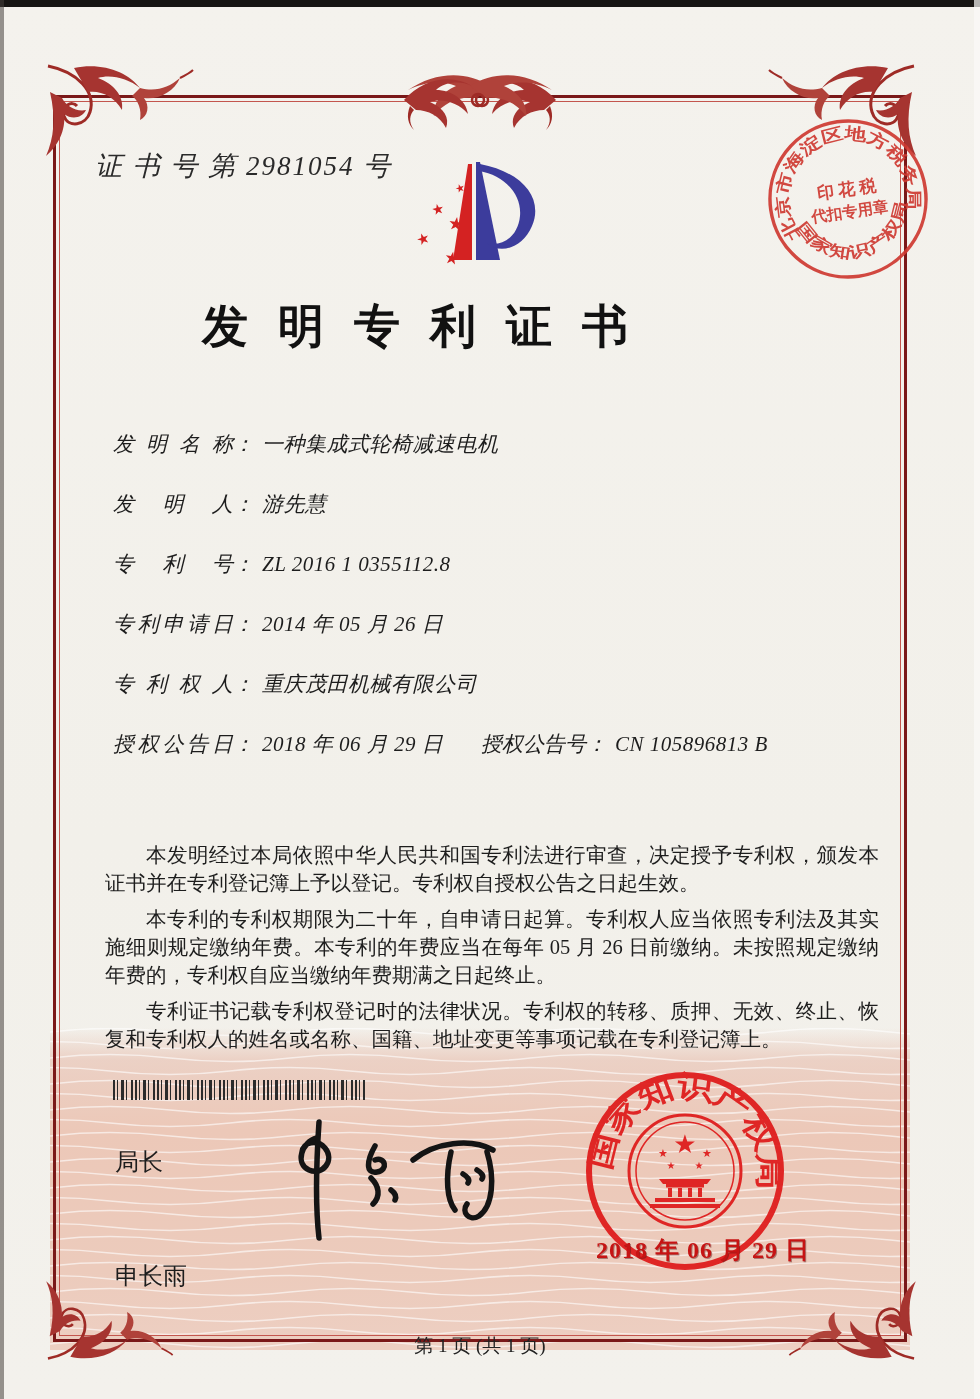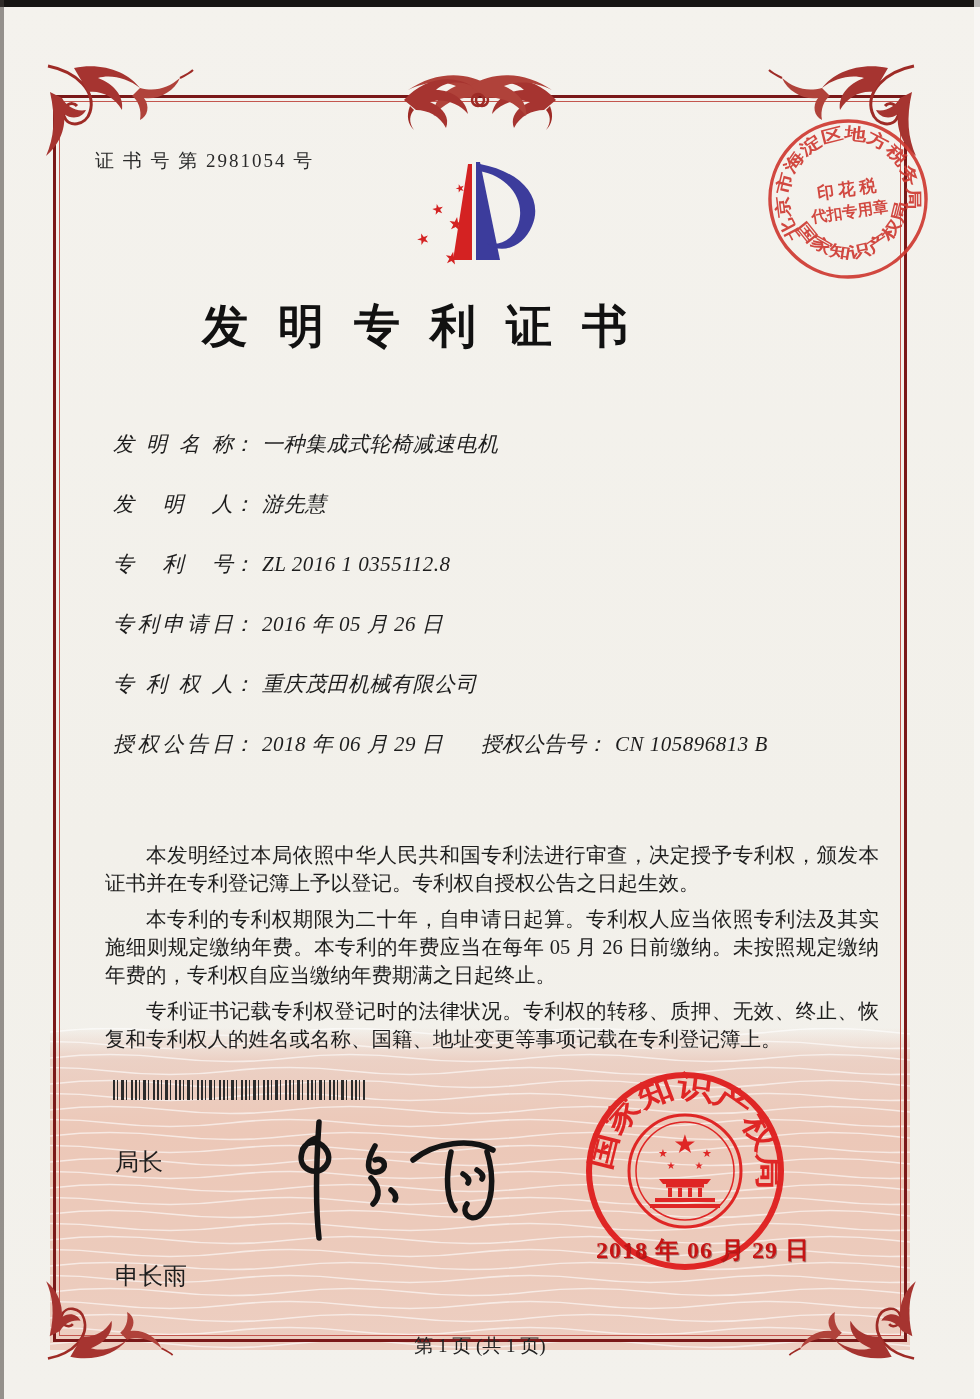--- a/index.html
+++ b/index.html
@@ -21,21 +21,21 @@
   .c-tr{right:62px;top:62px;transform:scaleX(-1);}
   .c-bl{left:44px;top:1276px;transform:scaleY(-1);}
   .c-br{right:62px;top:1276px;transform:scale(-1,-1);}
   .c-top-center{left:320px;top:60px;}
 
   
   .pink-band{position:absolute;left:50px;top:1028px;width:860px;height:322px;z-index:1;
     background:linear-gradient(180deg,rgba(233,198,184,0) 0%,rgba(233,198,184,.75) 10%,#ecc8b8 32%,#eccbbc 75%,#edcfc2 100%);}
   .pink-band svg{position:absolute;left:0;top:0;}
 
-  .cert-no{position:absolute;left:95px;top:148px;font-size:19px;letter-spacing:2px;color:#2a2a2a;z-index:6;}
+  .cert-no{position:absolute;left:95px;top:148px;font-size:27px;letter-spacing:2px;color:#2a2a2a;z-index:6;font-style:italic;}
   .logo{position:absolute;left:390px;top:154px;z-index:6;}
   .tax-stamp{position:absolute;left:762px;top:113px;z-index:7;transform:rotate(-8deg);opacity:.92;}
 
   .title{position:absolute;left:53px;top:296px;width:724px;text-align:center;
     font-size:46px;font-weight:700;letter-spacing:30px;padding-left:30px;box-sizing:border-box;color:#111;z-index:6;}
 
   .fields{position:absolute;left:113px;top:430px;width:780px;z-index:6;font-size:21px;}
   .field-row{position:relative;height:60px;white-space:nowrap;font-style:italic;}
   .flabel{display:inline-block;width:120px;text-align:justify;text-align-last:justify;vertical-align:top;}
   .fcolon{display:inline-block;}
@@ -180,21 +180,21 @@
     <div class="field-row">
       <span class="flabel">发明名称</span><span class="fcolon">：</span><span class="fvalue">一种集成式轮椅减速电机</span>
     </div>
     <div class="field-row">
       <span class="flabel">发明人</span><span class="fcolon">：</span><span class="fvalue">游先慧</span>
     </div>
     <div class="field-row">
       <span class="flabel">专利号</span><span class="fcolon">：</span><span class="fvalue">ZL 2016 1 0355112.8</span>
     </div>
     <div class="field-row">
-      <span class="flabel">专利申请日</span><span class="fcolon">：</span><span class="fvalue">2016 年 05 月 26 日</span>
+      <span class="flabel">专利申请日</span><span class="fcolon">：</span><span class="fvalue">2014 年 05 月 26 日</span>
     </div>
     <div class="field-row">
       <span class="flabel">专利权人</span><span class="fcolon">：</span><span class="fvalue">重庆茂田机械有限公司</span>
     </div>
     <div class="field-row">
       <span class="flabel">授权公告日</span><span class="fcolon">：</span><span class="fvalue">2018 年 06 月 29 日</span>
       <span class="grant-no-group">
         <span>授权公告号</span><span>：</span><span class="fvalue">CN 105896813 B</span>
       </span>
     </div>

